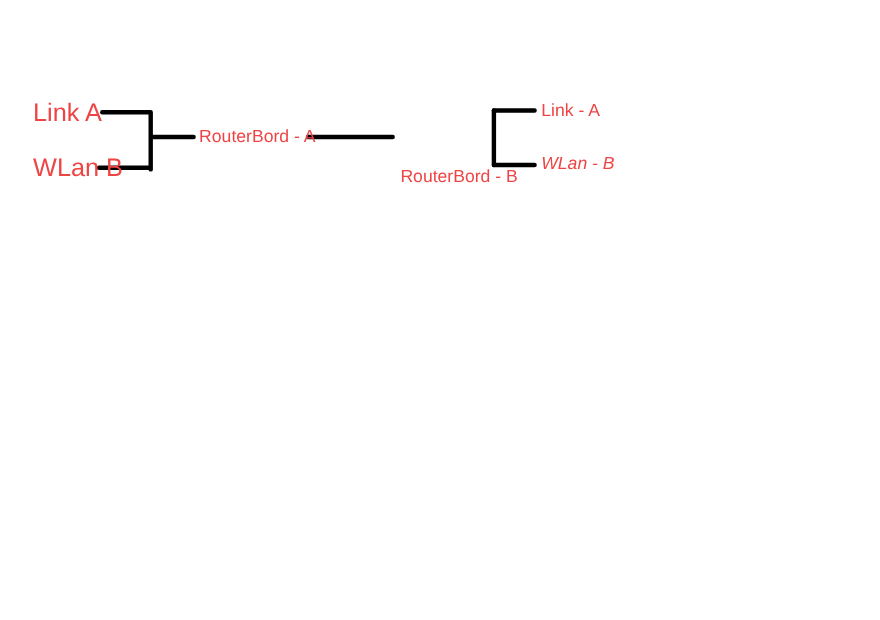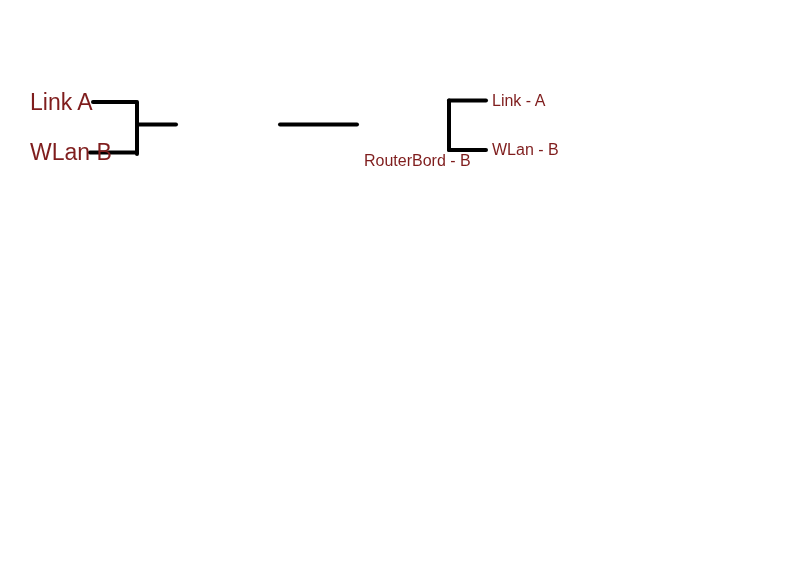--- a/index.html
+++ b/index.html
@@ -9,21 +9,21 @@
   .canvas {
     position:relative;
     width:800px; height:564px;
     background:var(--bg-color);
     overflow:hidden;
   }
   .wires { position:absolute; left:0; top:0; width:800px; height:564px; }
   .wires line { stroke:var(--line-color); stroke-width:4; stroke-linecap:round; }
   .lbl {
     position:absolute;
-    color:#7f1d1d;
+    color:#ef4444;
     white-space:nowrap;
   }
   .lbl.big   { font-size:23px; line-height:24px; }
   .lbl.small { font-size:16px; line-height:18px; }
 </style>
 </head>
 <body>
 
 <div class="canvas">
 
@@ -36,17 +36,18 @@
 
     <line x1="280" y1="124.5" x2="357" y2="124.5"></line>
 
     <line x1="449" y1="100.5" x2="449" y2="150"></line>
     <line x1="449" y1="100.5" x2="486" y2="100.5"></line>
     <line x1="449" y1="150" x2="486" y2="150"></line>
   </svg>
 
   <span class="lbl big" style="left:30px;  top:90px;">Link A</span>
   <span class="lbl big" style="left:30px;  top:140px;">WLan B</span>
+  <span class="lbl small" style="left:181px; top:116px;">RouterBord - A</span>
   <span class="lbl small" style="left:364px; top:116px;margin-top:36px;">RouterBord - B</span>
   <span class="lbl small" style="left:492px; top:92px;">Link - A</span>
-  <span class="lbl small" style="left:492px; top:141px;">WLan - B</span>
+  <span class="lbl small" style="left:492px; top:141px;font-style:italic;">WLan - B</span>
 
 </div>
 
 </body></html>

